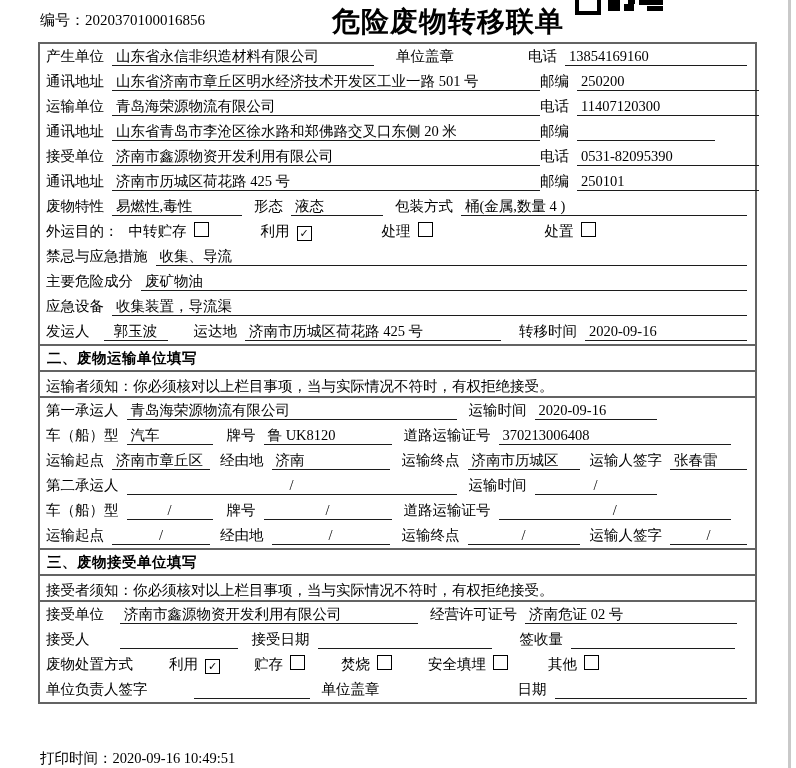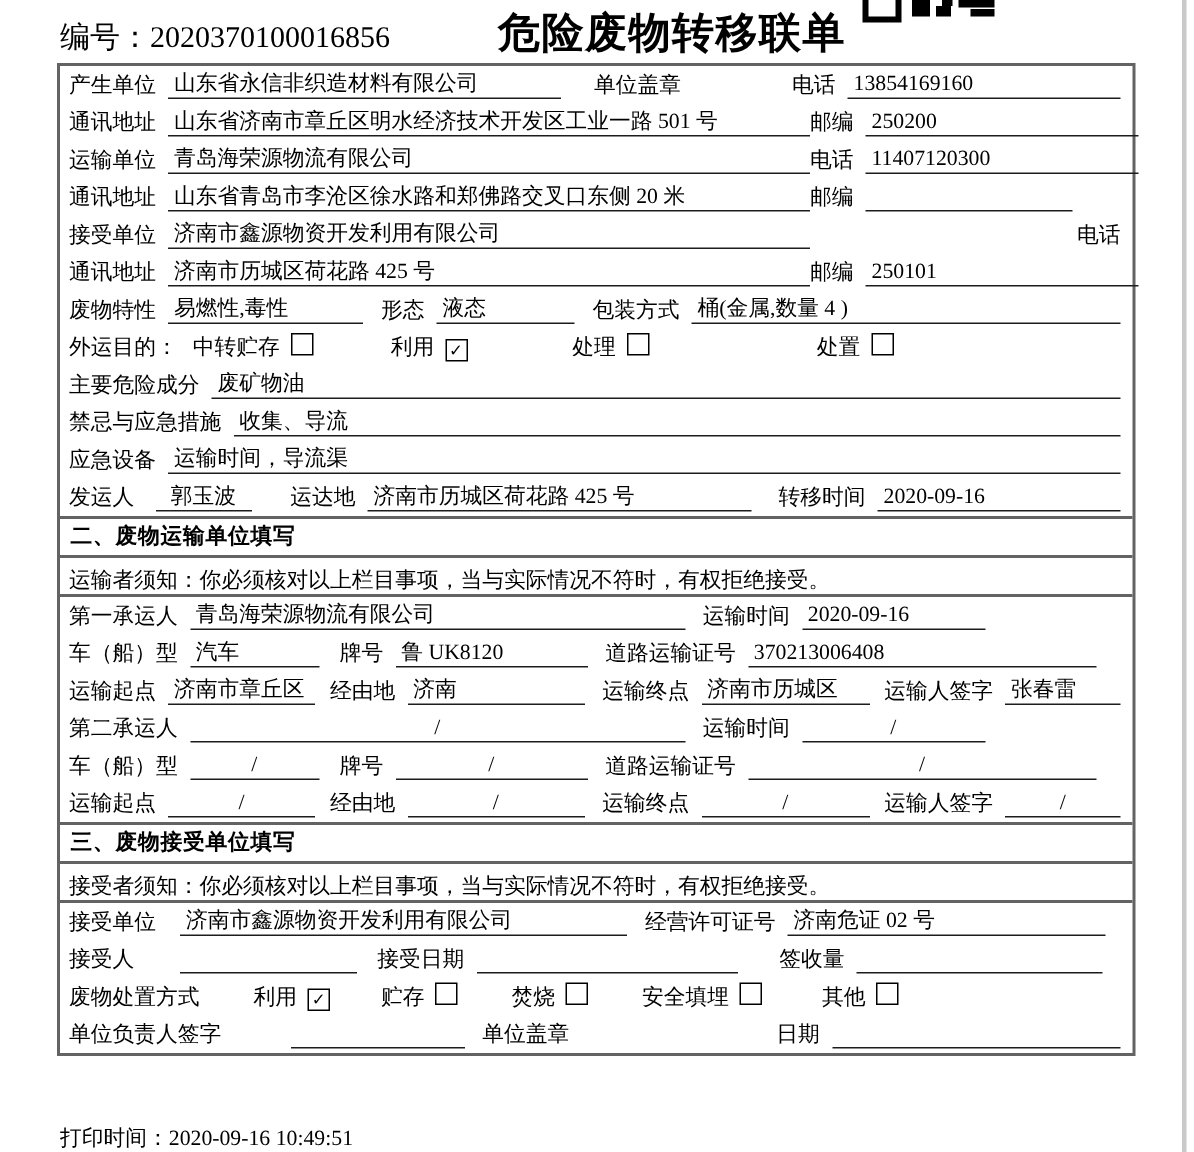--- a/index.html
+++ b/index.html
@@ -1,19 +1,19 @@
 <!DOCTYPE html>
 <html><head>
 <meta charset="utf-8">
 <style>
   html,body{margin:0;padding:0;background:#ffffff;}
   body{width:796px;height:768px;position:relative;overflow:hidden;
        font-family:"Liberation Serif","DejaVu Serif",serif;color:#000;}
   .topbar{position:relative;height:40px;}
-  .serial{position:absolute;left:40px;top:11px;font-size:20px;white-space:nowrap;}
+  .serial{position:absolute;left:40px;top:11px;font-size:15px;white-space:nowrap;}
   .doc-title{position:absolute;left:332px;top:3px;font-size:28px;font-weight:bold;letter-spacing:1px;white-space:nowrap;}
   .qr{position:absolute;left:575px;top:0;width:92px;height:11px;}
   .qr div{position:absolute;background:#000;}
   .qr .q-outline{left:0;top:-15px;width:18px;height:22px;background:transparent;border:4px solid #000;}
   .form{position:absolute;left:38px;top:42px;width:719px;box-sizing:border-box;
         border:2px solid #636363;background:#fff;}
   .sec-hd{height:24px;line-height:24px;font-weight:bold;font-size:14.5px;padding-left:7px;
           border-bottom:2px solid #636363;letter-spacing:0.5px;}
   .sec-hd.mid{border-top:2px solid #636363;}
   .row{display:flex;align-items:flex-end;height:25px;padding:0 8px 3px 6px;box-sizing:border-box;
@@ -79,20 +79,21 @@
     <span class="lbl">通讯地址</span>
     <span class="fill" style="width:428px">山东省青岛市李沧区徐水路和郑佛路交叉口东侧 20 米</span>
     <span class="lbl push">邮编</span>
     <span class="fill" style="width:138px;margin-right:44px"></span>
   </div>
 
   <div class="row">
     <span class="lbl">接受单位</span>
     <span class="fill" style="width:428px">济南市鑫源物资开发利用有限公司</span>
     <span class="lbl push">电话</span>
+    <span class="fill vfill">0531-82095390</span>
   </div>
 
   <div class="row">
     <span class="lbl">通讯地址</span>
     <span class="fill" style="width:428px">济南市历城区荷花路 425 号</span>
     <span class="lbl push">邮编</span>
     <span class="fill vfill">250101</span>
   </div>
 
 
@@ -107,32 +108,32 @@
 
   <div class="row">
     <span class="lbl">外运目的：</span>
     <span class="opt" style="margin-left:10px"><span>中转贮存</span><span class="cb"></span></span>
     <span class="opt" style="margin-left:52px"><span>利用</span><span class="cb">✓</span></span>
     <span class="opt" style="margin-left:70px"><span>处理</span><span class="cb"></span></span>
     <span class="opt" style="margin-left:112px"><span>处置</span><span class="cb"></span></span>
   </div>
 
   <div class="row">
+    <span class="lbl">禁忌与应急措施</span>
+    <span class="fill grow">收集、导流</span>
+  </div>
+
+  <div class="row">
     <span class="lbl">主要危险成分</span>
     <span class="fill grow">废矿物油</span>
   </div>
 
   <div class="row">
-    <span class="lbl">禁忌与应急措施</span>
-    <span class="fill grow">收集、导流</span>
-  </div>
-
-  <div class="row">
     <span class="lbl">应急设备</span>
-    <span class="fill grow">运输时间，导流渠</span>
+    <span class="fill grow">收集装置，导流渠</span>
   </div>
 
   <div class="row">
     <span class="lbl">发运人</span>
     <span class="fill c" style="width:64px;margin-left:14px">郭玉波</span>
     <span class="lbl" style="margin-left:26px">运达地</span>
     <span class="fill" style="width:256px">济南市历城区荷花路 425 号</span>
     <span class="lbl" style="margin-left:18px">转移时间</span>
     <span class="fill grow">2020-09-16</span>
   </div>

